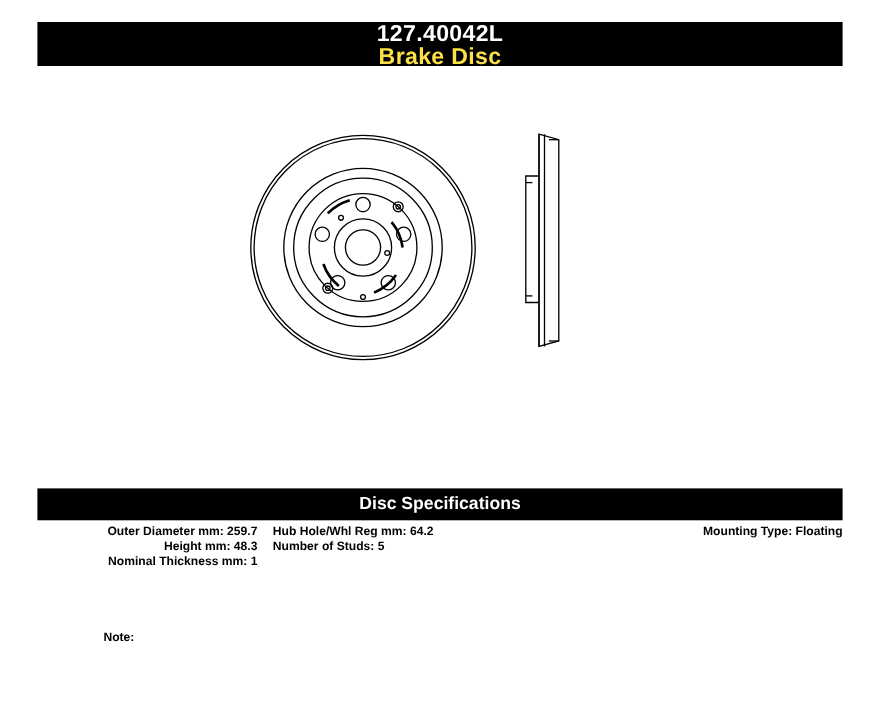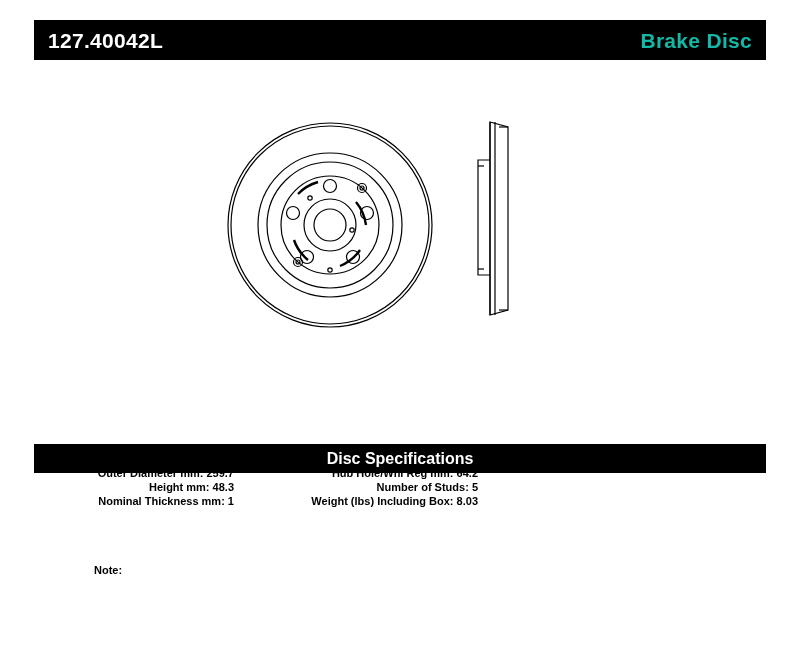--- a/index.html
+++ b/index.html
@@ -22,30 +22,31 @@
     left: 34px;
     top: 20px;
     width: 732px;
     height: 40px;
     background: #000000;
     display: flex;
     align-items: center;
     justify-content: space-between;
     box-sizing: border-box;
     padding: 0 14px;
+    flex-direction: column;
   }
   .part-number {
     color: #ffffff;
     font-size: 21px;
     font-weight: bold;
     letter-spacing: 0.3px;
     line-height: 1;
   }
   .product-type {
-    color: #14b8a6;
+    color: #fde047;
     font-size: 21px;
     font-weight: bold;
     letter-spacing: 0.3px;
     line-height: 1;
   }
 
   
   .drawing-area {
     position: absolute;
     left: 34px;
@@ -72,31 +73,31 @@
   }
   .specs-title {
     color: #ffffff;
     font-size: 16px;
     font-weight: bold;
   }
 
   .specs-body {
     position: absolute;
     left: 34px;
-    top: 466px;
+    top: 476px;
     width: 732px;
     height: 120px;
     font-size: 11px;
   }
   .spec-col {
     position: absolute;
     top: 0;
   }
   .col-left  { left: 0px;   width: 200px; text-align: right; }
-  .col-mid   { left: 214px; width: 230px; text-align: right; }
+  .col-mid   { left: 214px; width: 230px; text-align: left; }
   .col-right { left: 470px; width: 262px; text-align: right; }
 
   .spec-line {
     font-weight: bold;
     line-height: 14.2px;
     white-space: nowrap;
   }
 
   .note-row {
     position: absolute;
@@ -182,20 +183,22 @@
 
   <div class="spec-col col-left">
     <div class="spec-line">Outer Diameter mm: 259.7</div>
     <div class="spec-line">Height mm: 48.3</div>
     <div class="spec-line">Nominal Thickness mm: 1</div>
   </div>
 
   <div class="spec-col col-mid">
     <div class="spec-line">Hub Hole/Whl Reg mm: 64.2</div>
     <div class="spec-line">Number of Studs: 5</div>
-    <div class="spec-line">Weight (lbs) Including Box: 8.03</div>
   </div>
 
+  <div class="spec-col col-right">
+    <div class="spec-line">Mounting Type: Floating</div>
+  </div>
 
   <div class="note-row">Note:</div>
 </div>
 
 <div class="page-edge"></div>
 
 </body></html>

